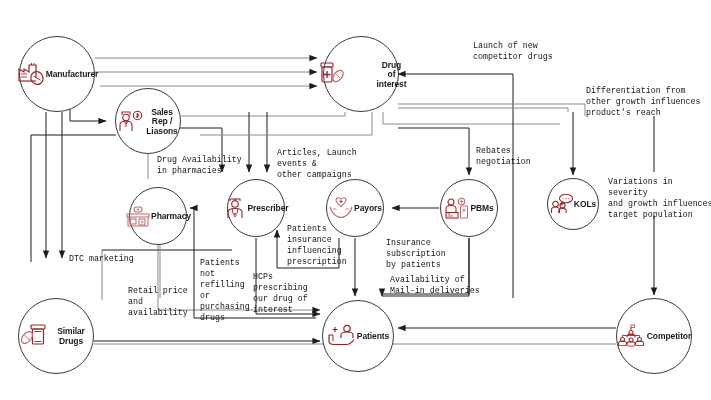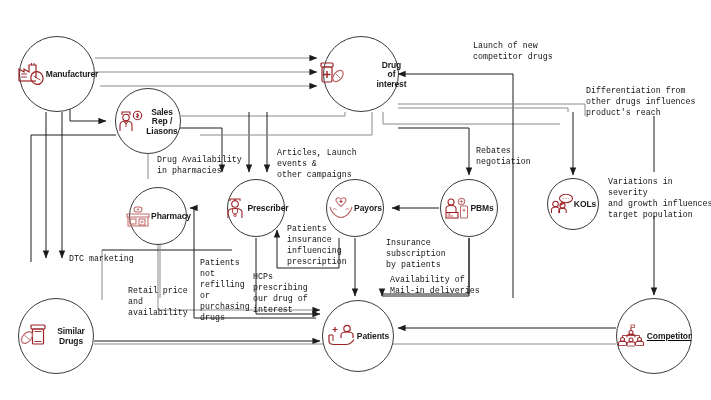--- a/index.html
+++ b/index.html
@@ -237,21 +237,21 @@
         <path d="M8 3 L8 8 M5.5 5.5 L10.5 5.5"></path>
         <circle cx="20" cy="4.5" r="3.2"></circle>
         <path d="M14 14 L14 11 C14 9 16.5 8 20 8 C23.5 8 26 9 26 11 L26 14"></path>
         <path d="M2 11 L2 17 C2 19 4 20.5 7 20.5 L19 20.5 C22 20.5 25 18.5 27 15.5"></path>
         <path d="M2 11 L6 11 L6 17" stroke-width="1"></path>
       </svg>
     </span>
     <span class="nlabel">Patients</span>
   </div>
 
-  <div class="node" style="left:616px;top:298px;width:76px;height:76px;text-decoration:underline;">
+  <div class="node" style="left:616px;top:298px;width:76px;height:76px;">
     <span class="glyph">
       <svg width="30" height="25" viewBox="0 0 30 25" fill="none" stroke="#9b2226" stroke-width="1.05">
         <path d="M14 1 L14 3.5 L17.5 3.5 L17.5 1 Z" stroke="#c06a6a"></path>
         <path d="M14 3.5 L14 7"></path>
         <circle cx="14" cy="8.5" r="2"></circle>
         <path d="M10 13.5 L10 12 C10 10.8 11.8 10.2 14 10.2 C16.2 10.2 18 10.8 18 12 L18 13.5"></path>
         <path d="M5.5 14 L5.5 11.5 L22.5 11.5 L22.5 14" stroke-width="0.85"></path>
         <circle cx="5.5" cy="15.5" r="2"></circle>
         <path d="M1.5 21 L1.5 19.2 C1.5 18 3.3 17.3 5.5 17.3 C7.7 17.3 9.5 18 9.5 19.2 L9.5 21"></path>
         <circle cx="14" cy="16" r="2"></circle>
@@ -265,21 +265,21 @@
   </div>
 
   <div class="elabel" style="left:157px;top:155px;width:95px;">Drug Availability
 in pharmacies</div>
   <div class="elabel" style="left:277px;top:148px;width:92px;">Articles, Launch
 events &amp;
 other campaigns</div>
   <div class="elabel" style="left:473px;top:41px;width:98px;">Launch of new
 competitor drugs</div>
   <div class="elabel" style="left:586px;top:86px;width:118px;">Differentiation from
-other drugs influences
+other growth influences
 product's reach</div>
   <div class="elabel" style="left:476px;top:146px;width:64px;">Rebates
 negotiation</div>
   <div class="elabel" style="left:608px;top:177px;width:105px;">Variations in severity
 and growth influences
 target population</div>
   <div class="elabel" style="left:287px;top:224px;width:62px;">Patients
 insurance
 influencing
 prescription</div>

